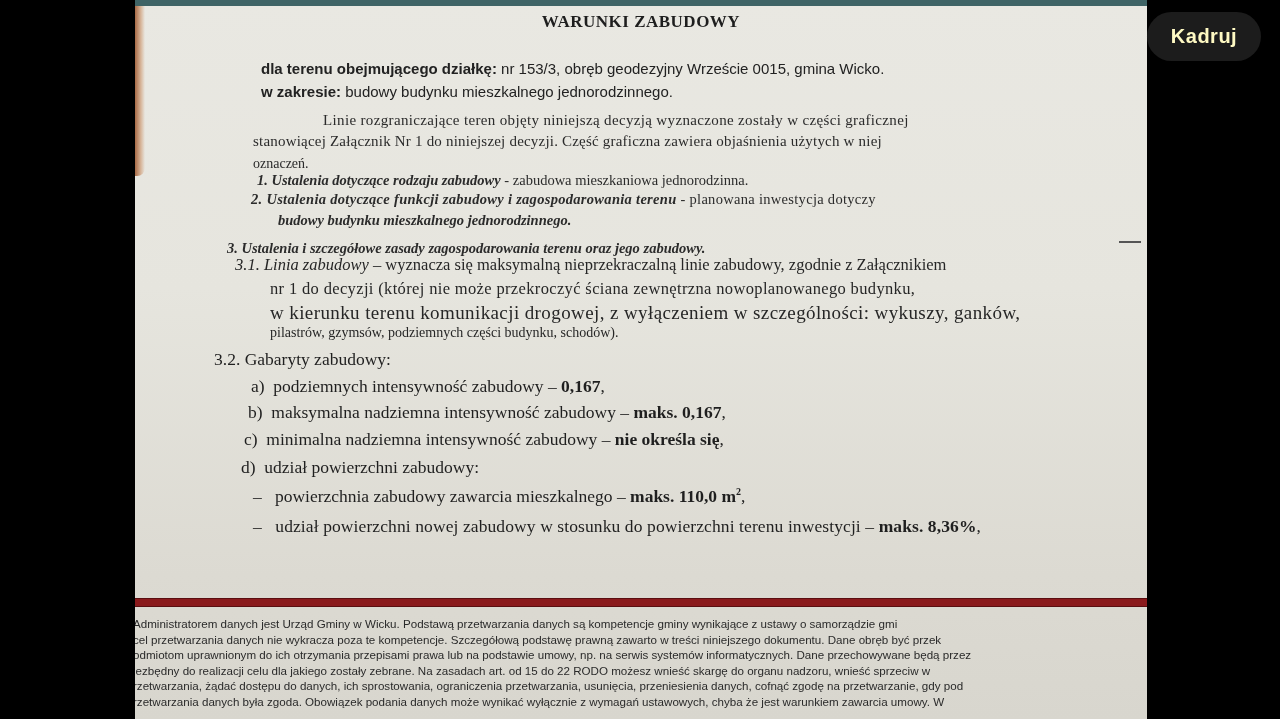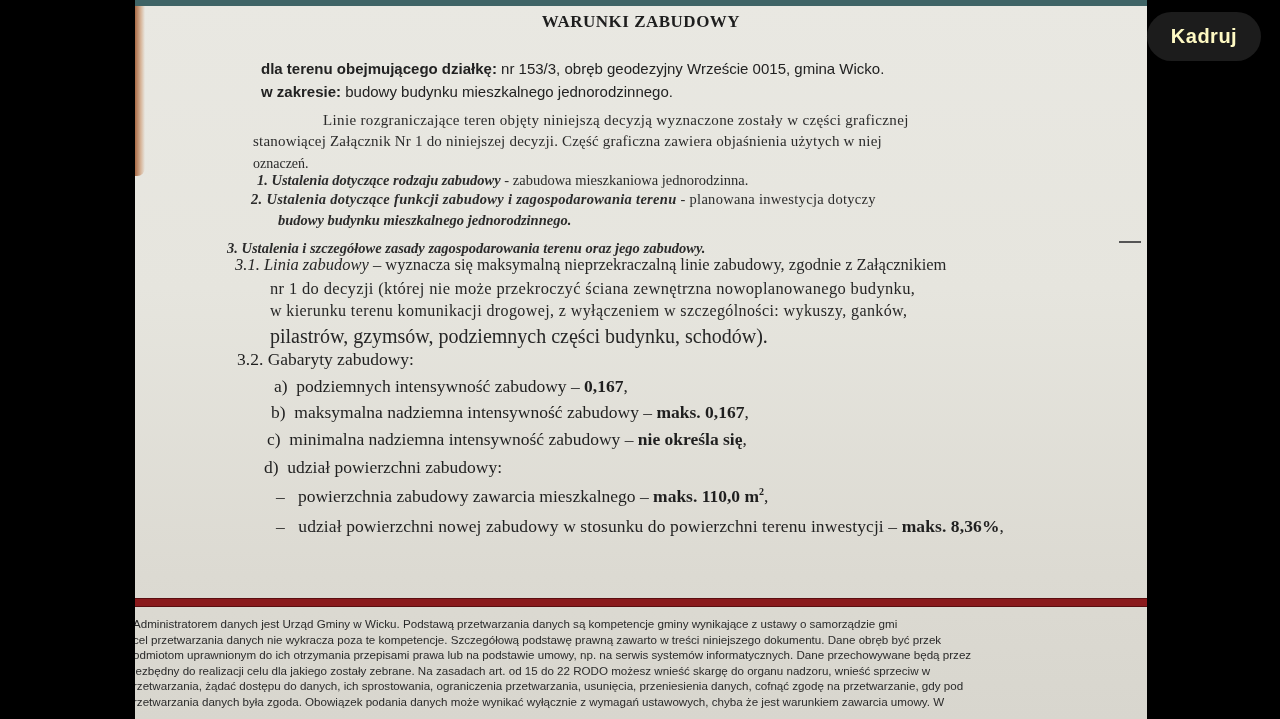--- a/index.html
+++ b/index.html
@@ -8,21 +8,21 @@
     .topbar { position: absolute; left: 0; top: 0; width: 100%; height: 6px; background: #3f6466; }
     .edge-left { position: absolute; left: 0; top: 6px; width: 10px; height: 170px; background: linear-gradient(90deg, #a86a45, #d8b79c 60%, transparent); border-radius: 0 0 8px 0; }
     .title { position: absolute; left: 0; width: 100%; top: 12px; text-align: center; font-weight: bold; font-size: 17px; color: #1e1e1e; letter-spacing: 0.5px; }
     .sans { font-family: "Liberation Sans", sans-serif; }
     .line { position: absolute; white-space: nowrap; color: #222; }
     .hdr { font-size: 15px; left: 126px; }
     .hdr b { font-weight: bold; }
     .p1 { font-size: 15px; color: #2b2b2b; }
     .it { font-style: italic; margin-top: 25px; }
     .bi { font-weight: bold; font-style: italic; }
-    .big { font-size: 17.5px; color: #1f1f1f; margin-left: 23px; }
+    .big { font-size: 17.5px; color: #1f1f1f; }
     .redline { position: absolute; left: 0; width: 100%; top: 598px; height: 7px; background: #8a1a1c; border-top: 1px solid #5a0e10; border-bottom: 1px solid #5a0e10; }
     .footer { position: absolute; left: -2px; top: 616px; width: 1020px; font-family: "Liberation Sans", sans-serif; font-size: 11.6px; color: #2a2a2a; line-height: 15.6px; }
     .footer div { white-space: nowrap; overflow: hidden; text-align: justify; }
     .dash-mark { position: absolute; left: 984px; top: 241px; width: 22px; height: 2px; background: #555; }
     .kadruj { position: absolute; left: 1147px; top: 12px; width: 114px; height: 49px; border-radius: 25px; background: #1c1c1c; color: #fef9c3; font-family: "Liberation Sans", sans-serif; font-weight: bold; font-size: 20px; display: flex; align-items: center; justify-content: center; letter-spacing: 0.5px; cursor: pointer; }
   </style>
 </head>
 <body>
 
 <div class="photo">
@@ -49,22 +49,22 @@
     <span class="bi">2. Ustalenia dotyczące funkcji zabudowy i zagospodarowania terenu</span><span> - planowana inwestycja dotyczy</span>
   </div>
   <div class="line p1 bi" style="left:143px; top:212px; font-size:14.5px;">budowy budynku mieszkalnego jednorodzinnego.</div>
   <div class="line p1 bi" style="left:92px; top:233px; font-size:14.5px;margin-top:7px;">3. Ustalenia i szczegółowe zasady zagospodarowania terenu oraz jego zabudowy.</div>
   <div class="dash-mark"></div>
 
   <div class="line" style="left:100px; top:255px; font-size:16.5px; color:#262626;">
     <span class="it">3.1. Linia zabudowy</span><span> – wyznacza się maksymalną nieprzekraczalną linie zabudowy, zgodnie z Załącznikiem</span>
   </div>
   <div class="line" style="left:135px; top:279px; font-size:16.5px; color:#262626; letter-spacing:0.35px;">nr 1 do decyzji (której nie może przekroczyć ściana zewnętrzna nowoplanowanego budynku,</div>
-  <div class="line" style="left:135px; top:302px; font-size:16px; color:#262626; letter-spacing:0.4px;">w kierunku terenu komunikacji drogowej, z wyłączeniem w szczególności: wykuszy, ganków,</div>
-  <div class="line" style="left:135px; top:325px; font-size:20px; color:#262626;">pilastrów, gzymsów, podziemnych części budynku, schodów).</div>
+  <div class="line" style="left:135px; top:302px; font-size:19px; color:#262626; letter-spacing:0.4px;">w kierunku terenu komunikacji drogowej, z wyłączeniem w szczególności: wykuszy, ganków,</div>
+  <div class="line" style="left:135px; top:325px; font-size:14px; color:#262626;">pilastrów, gzymsów, podziemnych części budynku, schodów).</div>
 
   <div class="line big" style="left:79px; top:349px;">3.2. Gabaryty zabudowy:</div>
 
   <div class="line big" style="left:116px; top:376px;">
     <span>a)</span>&nbsp; <span>podziemnych intensywność zabudowy – </span><b>0,167</b><span>,</span>
   </div>
   <div class="line big" style="left:113px; top:402px;">
     <span>b)</span>&nbsp; <span>maksymalna nadziemna intensywność zabudowy – </span><b>maks. 0,167</b><span>,</span>
   </div>
   <div class="line big" style="left:109px; top:429px;">

